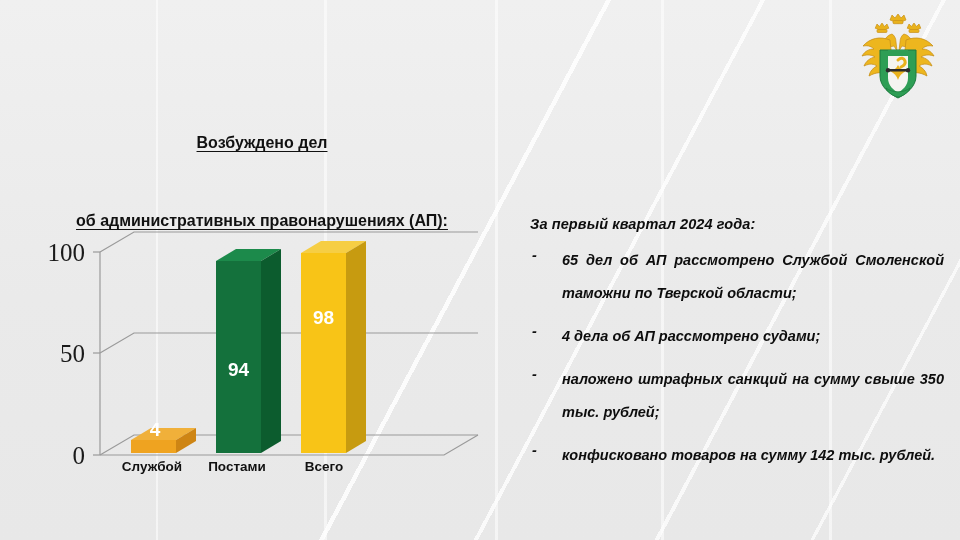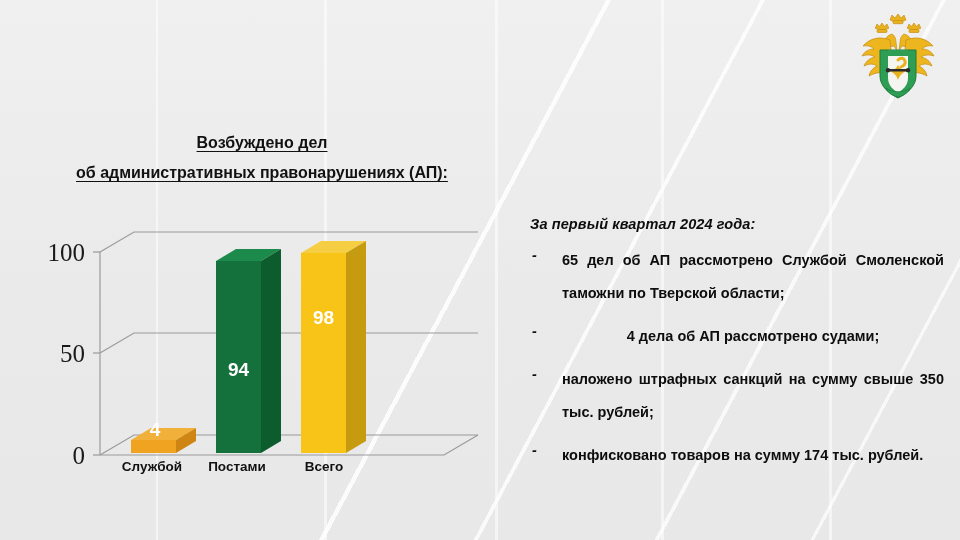--- a/index.html
+++ b/index.html
@@ -38,45 +38,45 @@
   }
   #emblem{position:absolute;left:852px;top:8px;width:92px;height:96px;}
 
   
   #chart-title{
     position:absolute;left:6px;top:128px;width:512px;
     text-align:center;font-size:16px;font-weight:bold;color:#111;
     line-height:30px;
   }
   #chart-title span{ text-decoration:underline; text-underline-offset:3px; }
-  #chart-title .l2{display:block;}
+  #chart-title .l2{display:block;margin-top:48px;}
 
   #plot{position:absolute;left:0px;top:199px;width:520px;height:290px;}
   #plot svg{display:block;}
   .axlabel{font-family:"Liberation Serif","DejaVu Serif",serif;font-size:25px;fill:#1a1a1a;}
   .catlabel{font-family:"Liberation Sans","DejaVu Sans",sans-serif;font-size:13.5px;font-weight:bold;fill:#111;}
   .datalabel{font-family:"Liberation Sans","DejaVu Sans",sans-serif;font-size:19px;font-weight:bold;fill:#ffffff;}
 
   
   #panel{position:absolute;left:528px;top:168px;width:420px;margin-top:48px;}
   #panel-intro{
     font-size:14.5px;font-weight:bold;font-style:italic;color:#0d0d0d;
     margin:0 0 12px 2px;letter-spacing:.1px;
   }
   .bullet{position:relative;margin:0 0 10px 0;padding-left:34px;min-height:20px;}
   .bullet .dash{
     position:absolute;left:4px;top:1px;font-size:14.5px;font-weight:bold;
     font-style:italic;color:#111;line-height:20px;
   }
   .bullet .btext{
-    display:block;font-size:14.5px;font-weight:bold;
+    display:block;font-size:14.5px;font-weight:bold;font-style:italic;
     color:#0d0d0d;line-height:33px;text-align:justify;text-justify:inter-word;
     width:382px;
   }
-  .bullet .btext.nojust{text-align:center;}
+  .bullet .btext.nojust{text-align:left;}
 </style>
 </head>
 <body>
 
 <div id="slide">
 
 
   <div id="emblem">
     <svg viewBox="0 0 92 96" width="92" height="96" aria-hidden="true">
       <g>
@@ -190,17 +190,17 @@
       <span class="btext nojust">4 дела об АП рассмотрено судами;</span>
     </div>
 
     <div class="bullet">
       <span class="dash">-</span>
       <span class="btext">наложено штрафных санкций на сумму свыше 350 тыс. рублей;</span>
     </div>
 
     <div class="bullet">
       <span class="dash">-</span>
-      <span class="btext">конфисковано товаров на сумму 174 тыс. рублей.</span>
+      <span class="btext">конфисковано товаров на сумму 142 тыс. рублей.</span>
     </div>
   </div>
 
 </div>
 
 </body></html>

